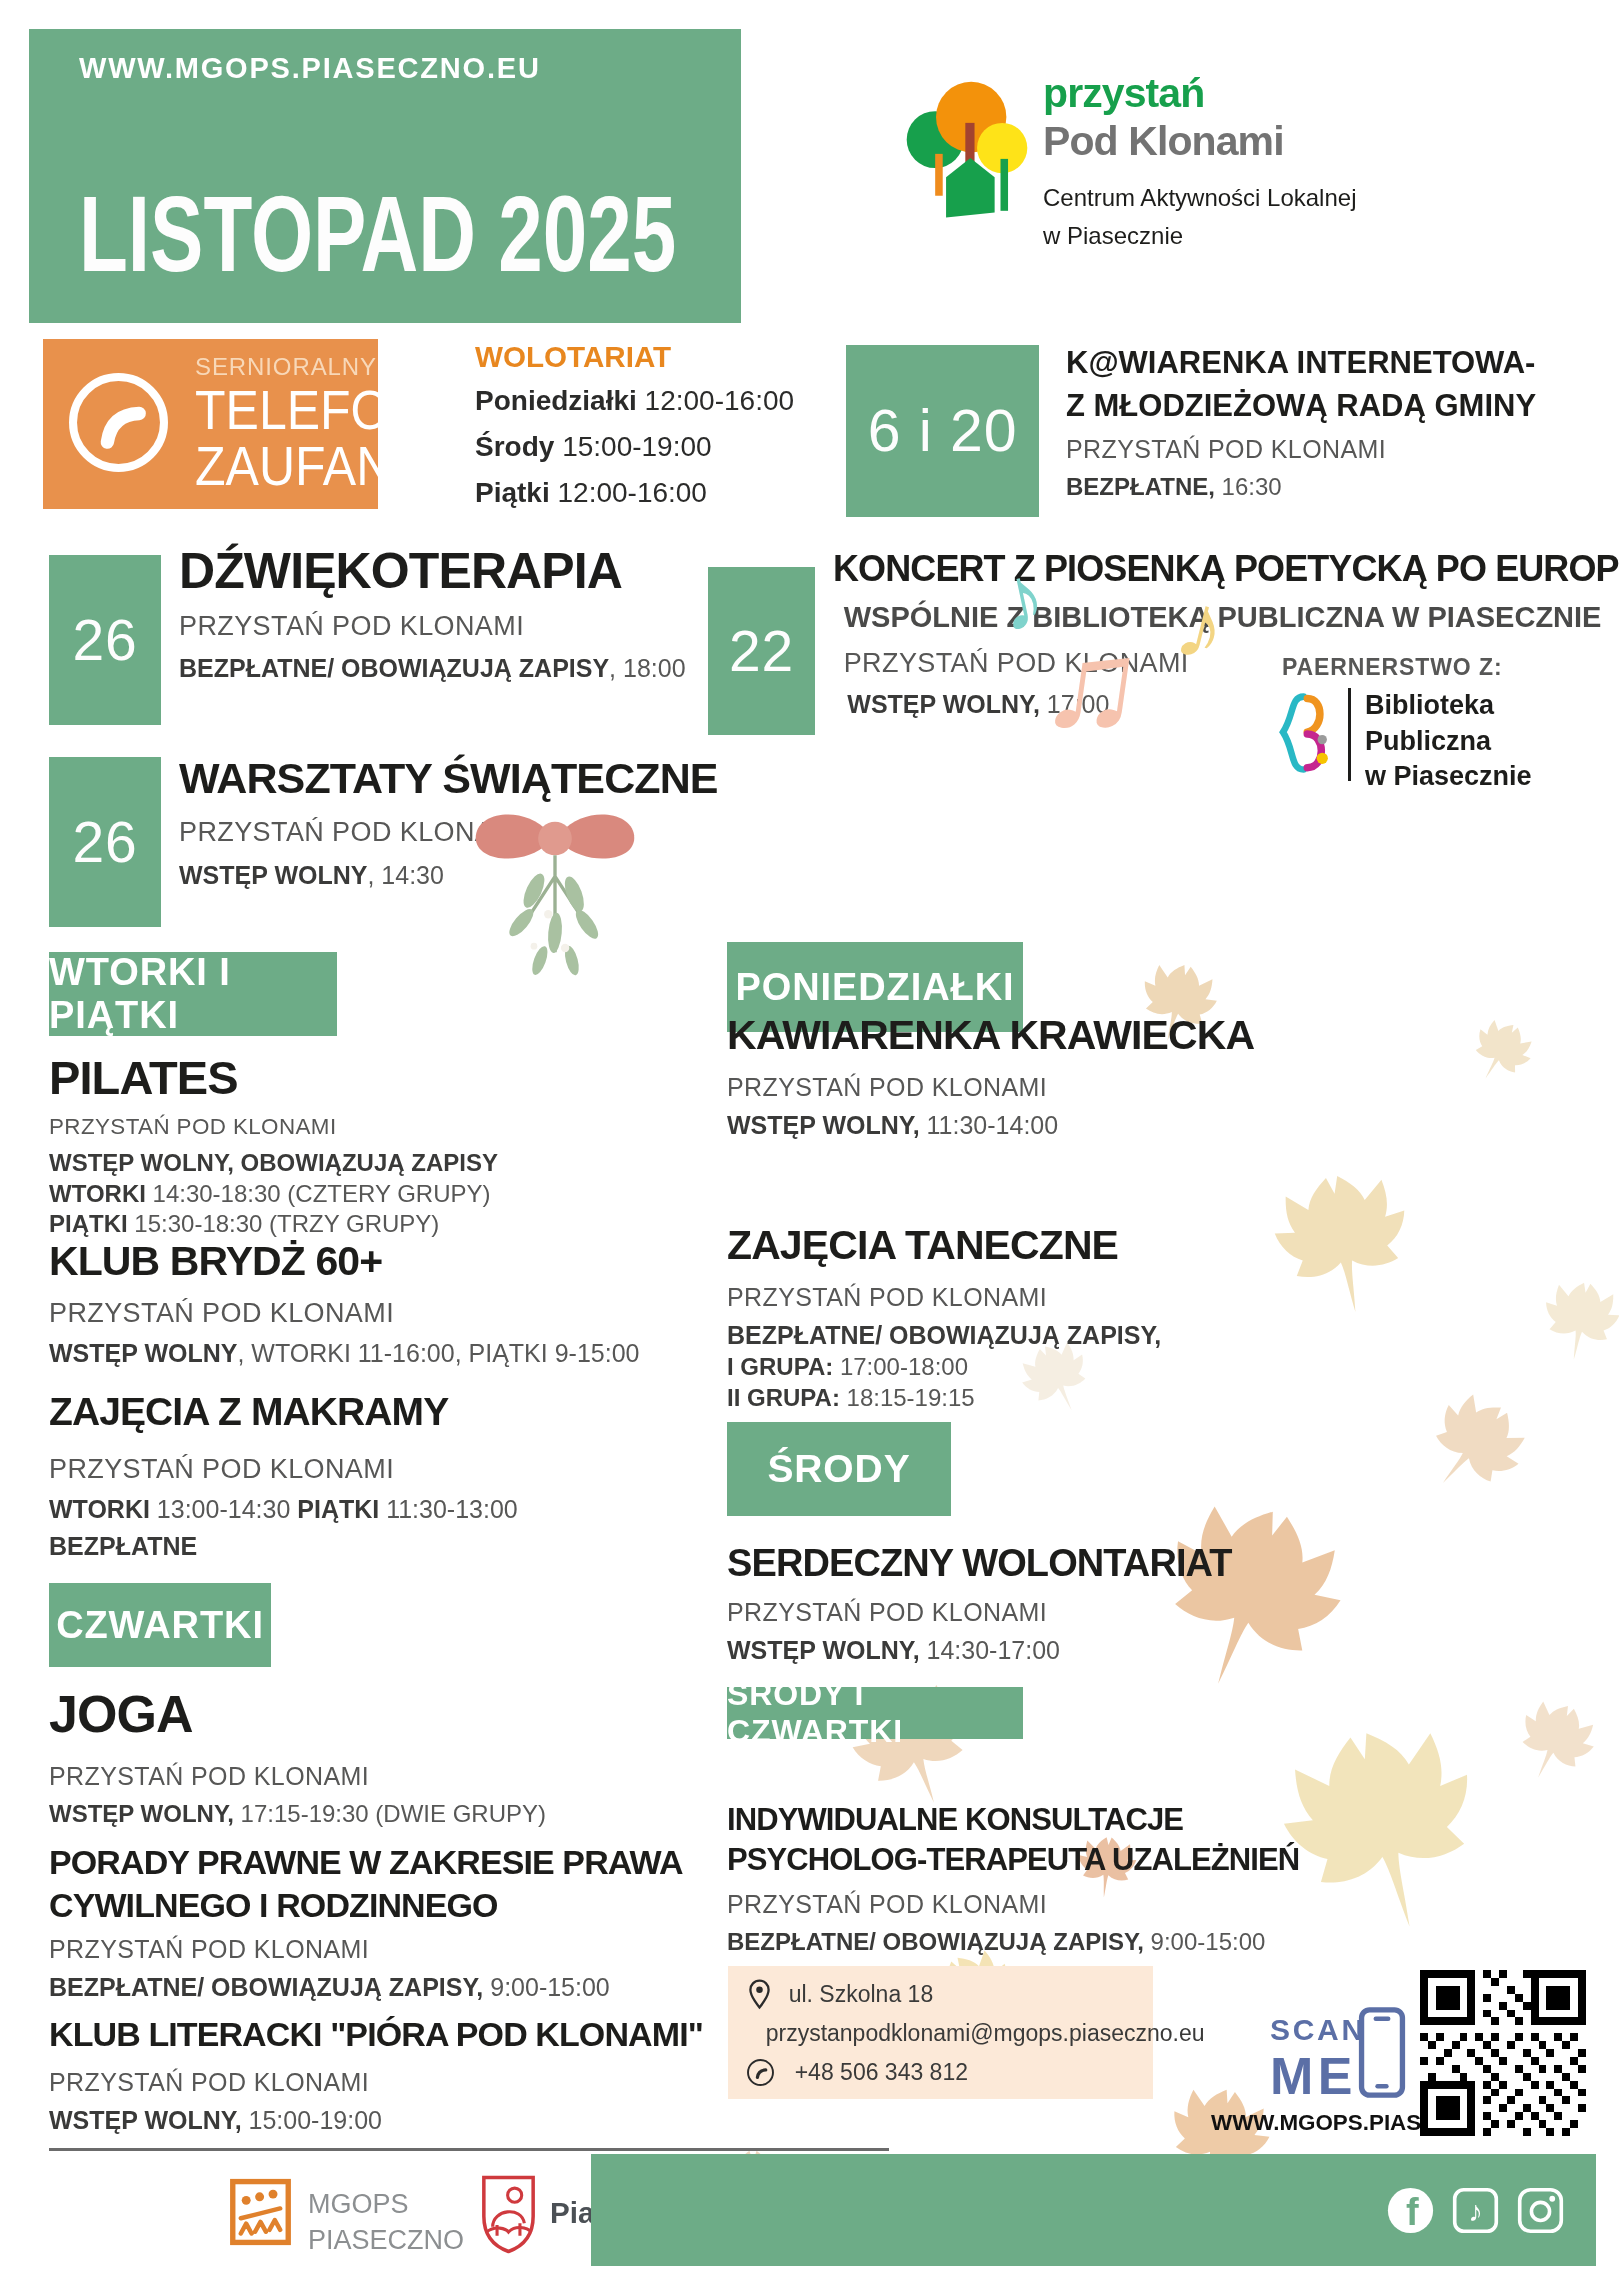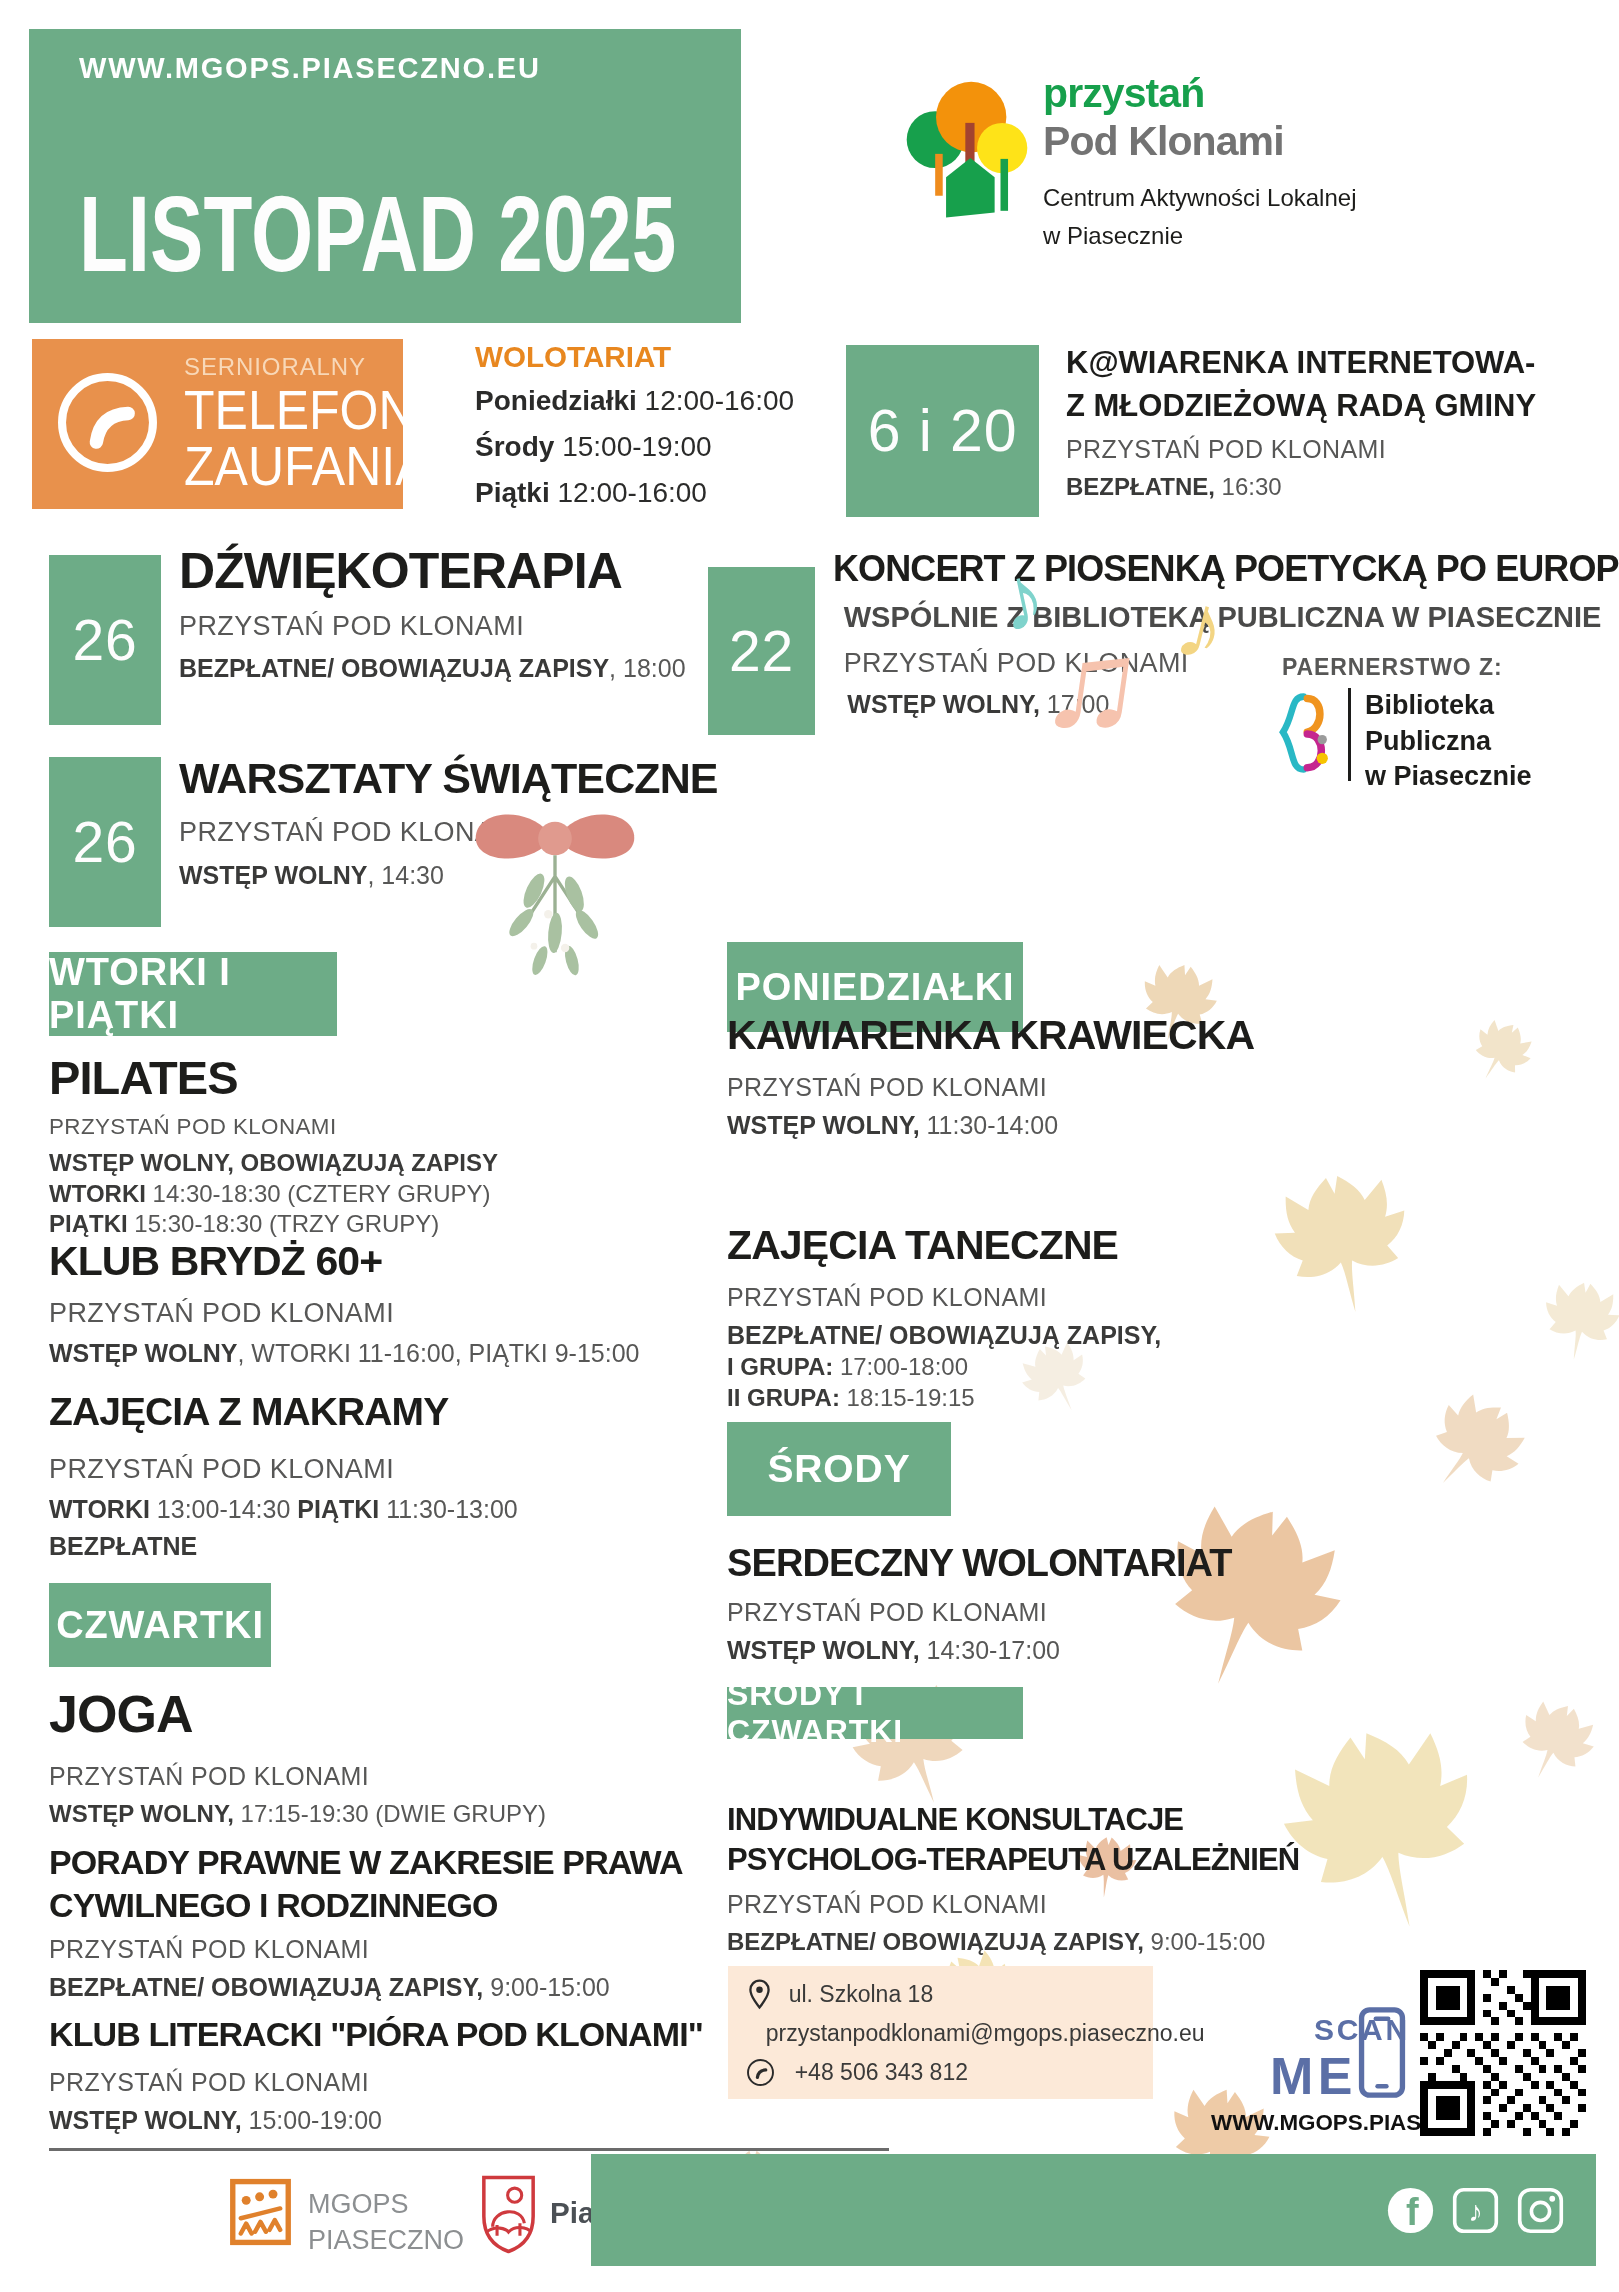--- a/index.html
+++ b/index.html
@@ -90,21 +90,21 @@
     <rect x="42" y="92" width="9" height="50" fill="#ef8c1d"></rect>
     <rect x="78" y="55" width="11" height="73" fill="#a3432f"></rect>
     <rect x="120" y="98" width="9" height="62" fill="#17a04c"></rect>
     <path d="M55 168 L55 120 L84 97 L113 120 L113 162 Z" fill="#17a04c"></path>
   </svg>
   <div class="abs nw" style="left:1043px;top:70px;font-size:41px;font-weight:700;color:#17a04c;letter-spacing:-0.9px;">przystań</div>
   <div class="abs nw" style="left:1043px;top:118px;font-size:41px;font-weight:700;color:#737373;letter-spacing:-0.9px;">Pod Klonami</div>
   <div class="abs nw" style="left:1043px;top:184px;font-size:24px;font-weight:400;color:#1d1d1b;">Centrum Aktywności Lokalnej</div>
   <div class="abs nw" style="left:1043px;top:222px;font-size:24px;font-weight:400;color:#1d1d1b;">w Piasecznie</div>
 
-  <div class="abs" style="left:32px;top:339px;width:371px;height:170px;background:var(--orange);">
+  <div class="abs" style="left:43px;top:339px;width:335px;height:170px;background:var(--orange);">
     <svg class="abs" style="left:21.5px;top:30px;width:107px;height:107px;" viewBox="0 0 120 120">
       <circle cx="60" cy="60" r="51" fill="none" stroke="#fff" stroke-width="9"></circle>
       <g transform="rotate(-42 60 60)">
         <path d="M36 68 Q60 48 84 68" fill="none" stroke="#fff" stroke-width="15" stroke-linecap="round"></path>
       </g>
     </svg>
     <div class="abs nw" style="left:152px;top:14.3px;font-size:24px;font-weight:400;letter-spacing:0.9px;color:#f8d8b8;">SERNIORALNY</div>
     <div class="abs nw" style="left:152px;top:39px;font-size:50px;font-weight:400;color:#fff;transform:scaleY(1.1);transform-origin:left top;">TELEFON</div>
     <div class="abs nw" style="left:152px;top:95px;font-size:50px;font-weight:400;color:#fff;transform:scaleY(1.1);transform-origin:left top;">ZAUFANIA</div>
   </div>
@@ -298,21 +298,21 @@
       <svg width="29" height="29" viewBox="0 0 36 36">
         <circle cx="18" cy="18" r="15.5" fill="none" stroke="#2b2b2b" stroke-width="2.4"></circle>
         <g transform="rotate(-42 18 18)">
             <path d="M11 20 Q18 14 25 20" fill="none" stroke="#2b2b2b" stroke-width="4" stroke-linecap="round"></path>
           </g>
       </svg>
       <span class="nw" style="font-size:23px;color:#3a3a39;">+48 506 343 812</span>
     </div>
   </div>
 
-  <div class="abs nw" style="left:1270px;top:2013px;font-size:30px;font-weight:700;color:var(--blue);letter-spacing:2.7px;margin-left:44px;">SCAN</div>
+  <div class="abs nw" style="left:1270px;top:2013px;font-size:30px;font-weight:700;color:var(--blue);letter-spacing:2.7px;">SCAN</div>
   <div class="abs nw" style="left:1270px;top:2046px;font-size:52px;font-weight:700;color:var(--blue);letter-spacing:4.5px;">ME</div>
   <svg class="abs" style="left:1358px;top:2006px;width:48px;height:93px;" viewBox="0 0 54 104">
     <rect x="4" y="4" width="46" height="96" rx="9" fill="none" stroke="#5b6fa6" stroke-width="6"></rect>
     <line x1="20" y1="14" x2="34" y2="14" stroke="#5b6fa6" stroke-width="5" stroke-linecap="round"></line>
     <line x1="22" y1="90" x2="32" y2="90" stroke="#5b6fa6" stroke-width="5" stroke-linecap="round"></line>
   </svg>
   <div class="abs nw" style="left:1211px;top:2110px;font-size:22.4px;font-weight:700;color:#111;">WWW.MGOPS.PIASECZNO.EU</div>
   <svg class="abs" style="left:1420px;top:1970px;width:166px;height:166px;" viewBox="0 0 210 210" shape-rendering="crispEdges">
     <rect width="210" height="210" fill="#fff"></rect>
     <g fill="#000">

